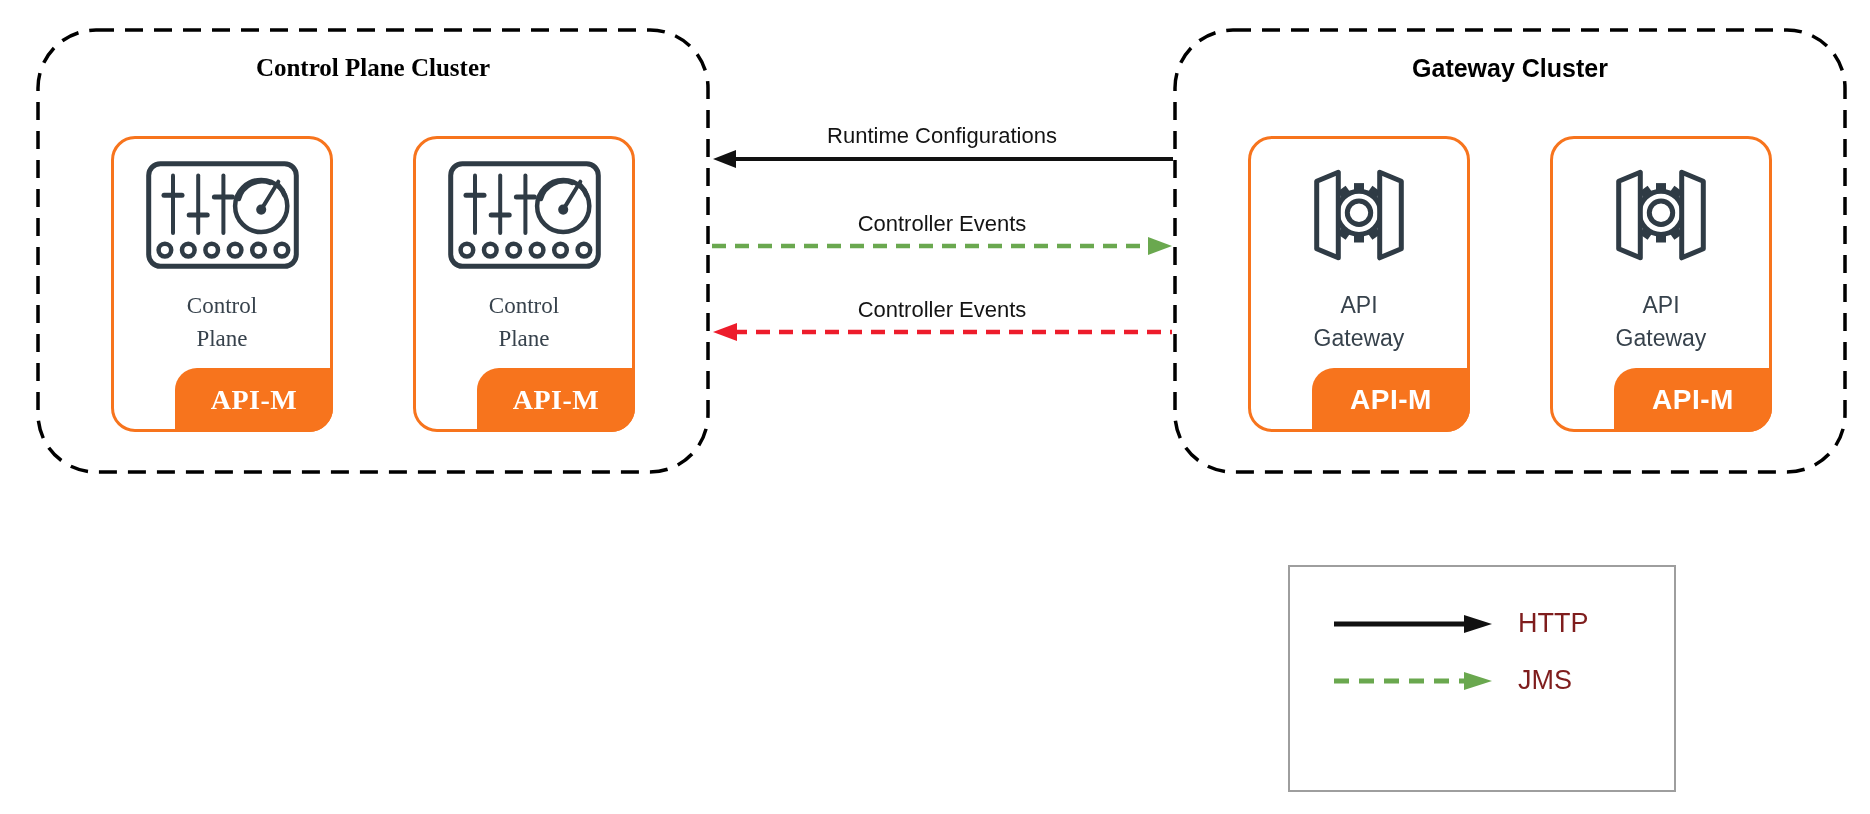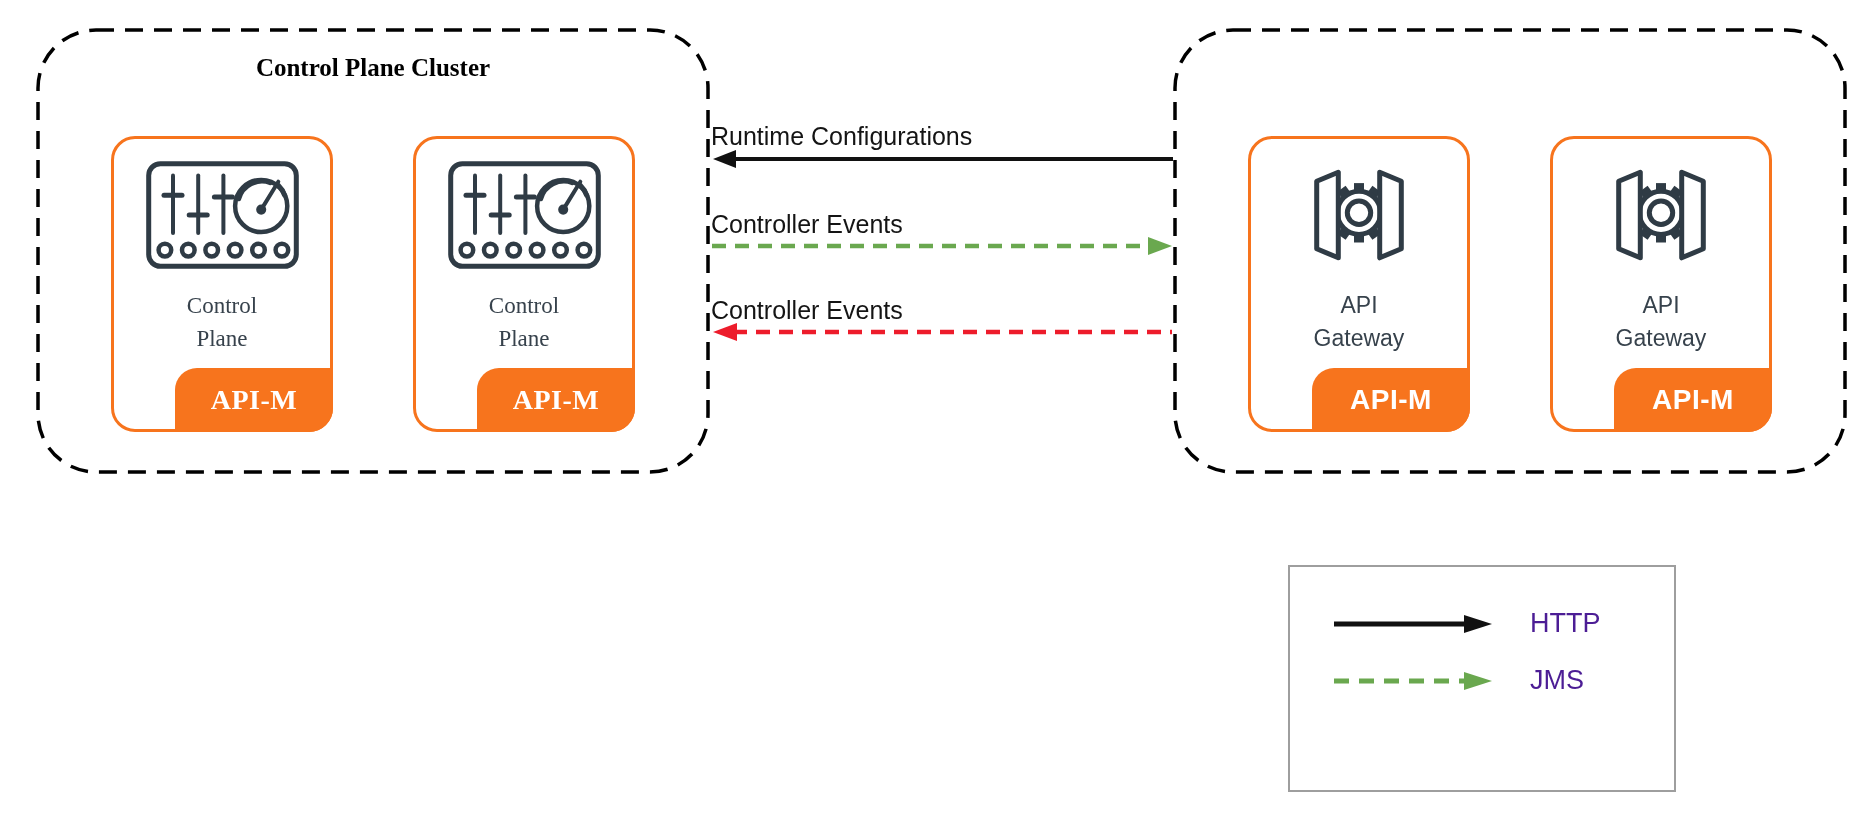--- a/index.html
+++ b/index.html
@@ -30,34 +30,34 @@
     color:var(--label);line-height:1.45;white-space:pre-line;
   }
   .card-badge{
     position:absolute;right:-3px;bottom:-3px;width:158px;height:64px;
     background:var(--orange);border-radius:22px 0 24px 0;
     display:flex;align-items:center;justify-content:center;
     color:#fff;font-size:28px;font-weight:bold;letter-spacing:.5px;
   }
   .conn{position:absolute;display:block;}
   .conn-label{
-    position:absolute;left:711px;width:462px;
-    font-size:25px;color:#141414;line-height:32px;
+    position:absolute;left:711px;width:462px;text-align:center;
+    font-size:22px;color:#141414;line-height:32px;
   }
   .arrow-black{color:var(--black);}
   .arrow-red{color:var(--red);}
   .arrow-green{color:var(--green);}
   .legend{
     position:absolute;left:1288px;top:565px;width:388px;height:227px;
     background:#fff;border:2px solid var(--legend_border);box-sizing:border-box;
     padding:28px 0 0 44px;
   }
   .legend-row{display:flex;align-items:center;height:57px;}
   .legend-row svg{flex:none;}
-  .legend-label{margin-left:36px;font-size:27px;color:#4c1d95;}
+  .legend-label{margin-left:24px;font-size:27px;color:#7f1d1d;}
   svg line,svg path,svg rect,svg circle,svg polygon{vector-effect:non-scaling-stroke;}
 </style>
 </head>
 <body>
 
 <div class="canvas">
 
   <div class="cluster" style="left:36px;font-family:Liberation Serif, serif;">
     <svg class="cluster-border" width="674" height="446">
       <rect x="2" y="2" width="670" height="442" rx="58" fill="none" stroke="#000" stroke-width="3.5" stroke-dasharray="18 11"></rect>
@@ -121,20 +121,21 @@
         <div class="card-badge">API-M</div>
       </div>
 
     </div>
   </div>
 
   <div class="cluster" style="left:1173px;">
     <svg class="cluster-border" width="674" height="446">
       <rect x="2" y="2" width="670" height="442" rx="58" fill="none" stroke="#000" stroke-width="3.5" stroke-dasharray="18 11"></rect>
     </svg>
+    <div class="cluster-title">Gateway Cluster</div>
     <div class="cluster-cards">
 
       <div class="card">
         <div class="card-icon">
           <svg width="108" height="99" viewBox="0 0 120 110" fill="none" stroke="currentColor">
             <g stroke-width="10">
               <line x1="60" y1="29" x2="60" y2="19"></line>
               <line x1="46.5" y1="33.4" x2="40.6" y2="25.3"></line>
               <line x1="38.1" y1="44.9" x2="28.6" y2="41.8"></line>
               <line x1="38.1" y1="59.1" x2="28.6" y2="62.2"></line>

